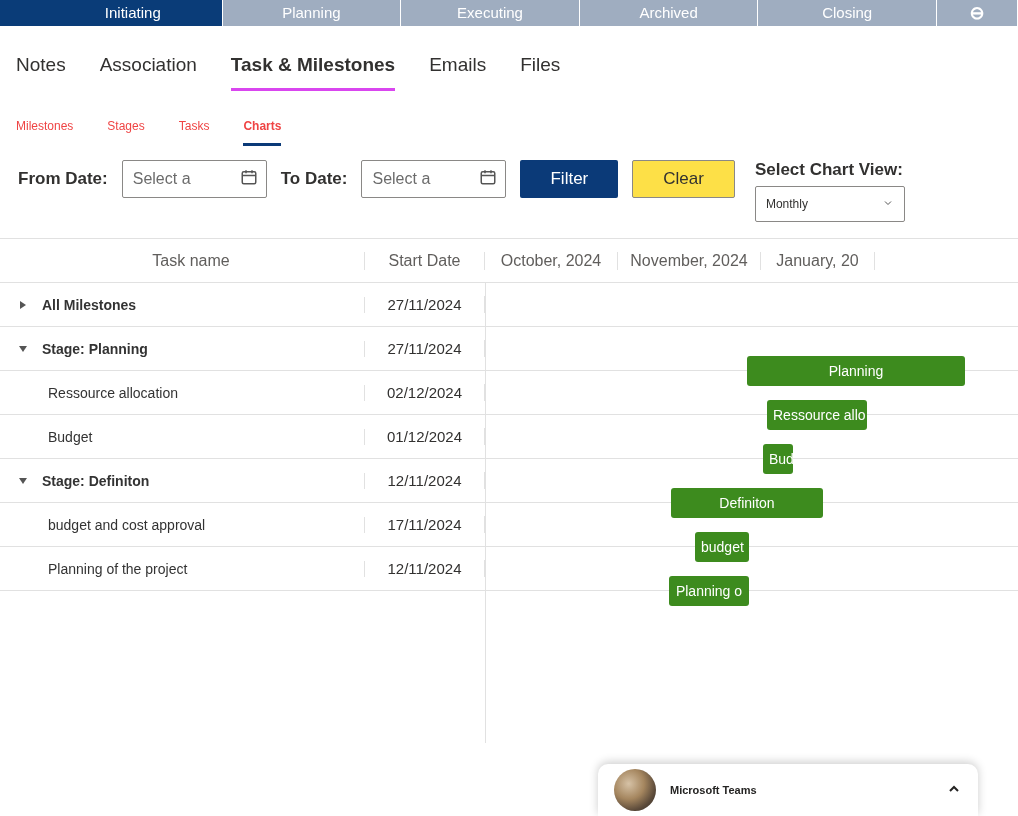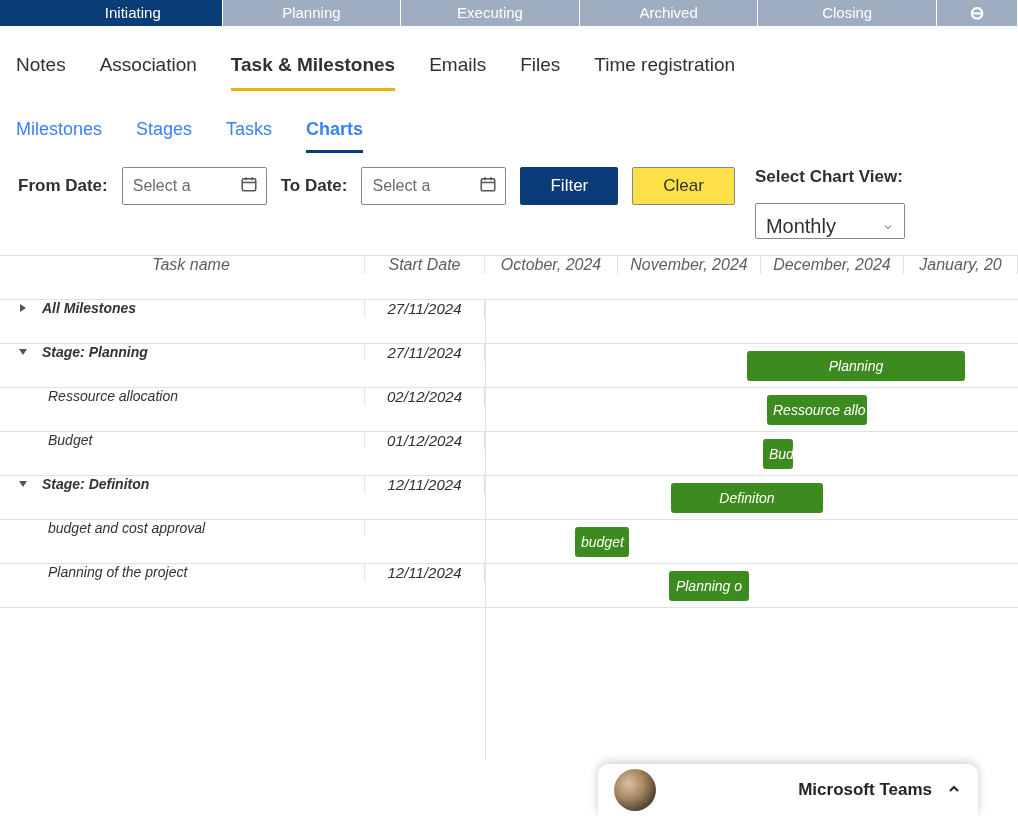--- a/index.html
+++ b/index.html
@@ -51,30 +51,30 @@
       padding: 28px 0 0 16px;
       font-size: 19px;
       color: #323130;
     }
     .main-tab {
       padding-bottom: 12px;
       cursor: pointer;
     }
     .main-tab.active {
       font-weight: 600;
-      border-bottom: 3px solid #eab308;
+      border-bottom: 3px solid #d946ef;
     }
 
     
     .sub-tabs {
       display: flex;
       gap: 34px;
       padding: 28px 0 0 16px;
-      font-size: 18px;
-      color: #3b82f6;
+      font-size: 12px;
+      color: #ef4444;
     }
     .sub-tab {
       padding-bottom: 10px;
       cursor: pointer;
     }
     .sub-tab.active {
       font-weight: 600;
       border-bottom: 3px solid #0b3a78;
     }
 
@@ -124,60 +124,59 @@
       color: #fff;
     }
     .btn.secondary {
       background: #fde047;
       border: 1px solid #8a8886;
       color: #323130;
     }
     .chart-view-block {
       display: flex;
       flex-direction: column;
-      gap: 16px;
+      gap: 6px;
       margin-left: 6px;
     }
     .chart-view-block .filter-label {
       line-height: normal;
     }
     .dropdown {
       display: inline-flex;
-      align-items: flex-end;
+      align-items: center;
       justify-content: space-between;
       width: 150px;
       height: 36px;
       border: 1px solid #8a8886;
       border-radius: 2px;
       padding: 0 10px;
-      font-size: 20px;
+      font-size: 12px;
       color: #323130;
       cursor: pointer;
     }
     .dropdown .chev svg {
       width: 12px;
       height: 12px;
       stroke: #555;
       fill: none;
     }
 
     
     .gantt {
       margin-top: 6px;
       border-top: 1px solid #e1e1e1;
       position: relative;
       width: 1018px;
       overflow: hidden;
     }
     .gantt-header, .gantt-row {
       display: flex;
-      align-items: flex-start;
+      align-items: center;
       border-bottom: 1px solid #e1e1e1;
       min-height: 44px;
-      font-style: italic;
     }
     .col-taskname {
       width: 365px;
       border-right: 1px solid #e1e1e1;
       display: flex;
       align-items: center;
       padding-left: 18px;
       font-size: 14px;
     }
     .col-startdate {
@@ -301,24 +300,23 @@
     }
     .avatar {
       width: 42px;
       height: 42px;
       border-radius: 50%;
       background: radial-gradient(circle at 35% 35%, #d6c2a6 0%, #a5865f 40%, #5b4a3a 70%, #2f2a24 100%);
       flex-shrink: 0;
     }
     .teams-title {
       flex: 1;
-      font-size: 17px;
+      font-size: 11px;
       font-weight: 600;
       color: #252423;
-      text-align: right;
     }
     .teams-chev svg {
       width: 16px;
       height: 16px;
       stroke: #252423;
       fill: none;
     }
   </style>
 </head>
 <body>
@@ -331,21 +329,20 @@
   <div class="stage-tab">Closing</div>
   <div class="stage-tab minus">⊖</div>
 </div>
 
 <div class="main-tabs">
   <div class="main-tab">Notes</div>
   <div class="main-tab">Association</div>
   <div class="main-tab active">Task &amp; Milestones</div>
   <div class="main-tab">Emails</div>
   <div class="main-tab">Files</div>
-  <div class="main-tab">Time registration</div>
 </div>
 
 <div class="sub-tabs">
   <div class="sub-tab">Milestones</div>
   <div class="sub-tab">Stages</div>
   <div class="sub-tab">Tasks</div>
   <div class="sub-tab active">Charts</div>
 </div>
 
 <div class="filter-bar">
@@ -388,21 +385,20 @@
   </div>
 </div>
 
 <div class="gantt">
   <div class="gantt-header">
     <div class="col-taskname">Task name</div>
     <div class="col-startdate">Start Date</div>
     <div class="col-timeline">
       <div class="month m1">October, 2024</div>
       <div class="month m2">November, 2024</div>
-      <div class="month m3">December, 2024</div>
       <div class="month m4">January, 20</div>
     </div>
   </div>
   <div class="gantt-body">
     <div class="gantt-body-inner" id="gantt-rows">
         <div class="gantt-row group-row">
           <div class="col-taskname">
             <span class="caret">
               <svg viewBox="0 0 10 10">
                 <polygon points="2,1 8,5 2,9"></polygon>
@@ -472,20 +468,21 @@
             <div class="vline v1"></div>
             <div class="vline v2"></div>
             <div class="vline v3"></div>
             <div class="bar" style="left: 186px; width: 152px;">Definiton</div>
           </div>
         </div>
         <div class="gantt-row child-row">
           <div class="col-taskname">
             <span>budget and cost approval</span>
           </div>
+          <div class="col-startdate">17/11/2024</div>
           <div class="col-timeline row-timeline">
             <div class="vline v1"></div>
             <div class="vline v2"></div>
             <div class="vline v3"></div>
             <div class="bar" style="left: 210px; width: 54px;">budget</div>
           </div>
         </div>
         <div class="gantt-row child-row">
           <div class="col-taskname">
             <span>Planning of the project</span>

